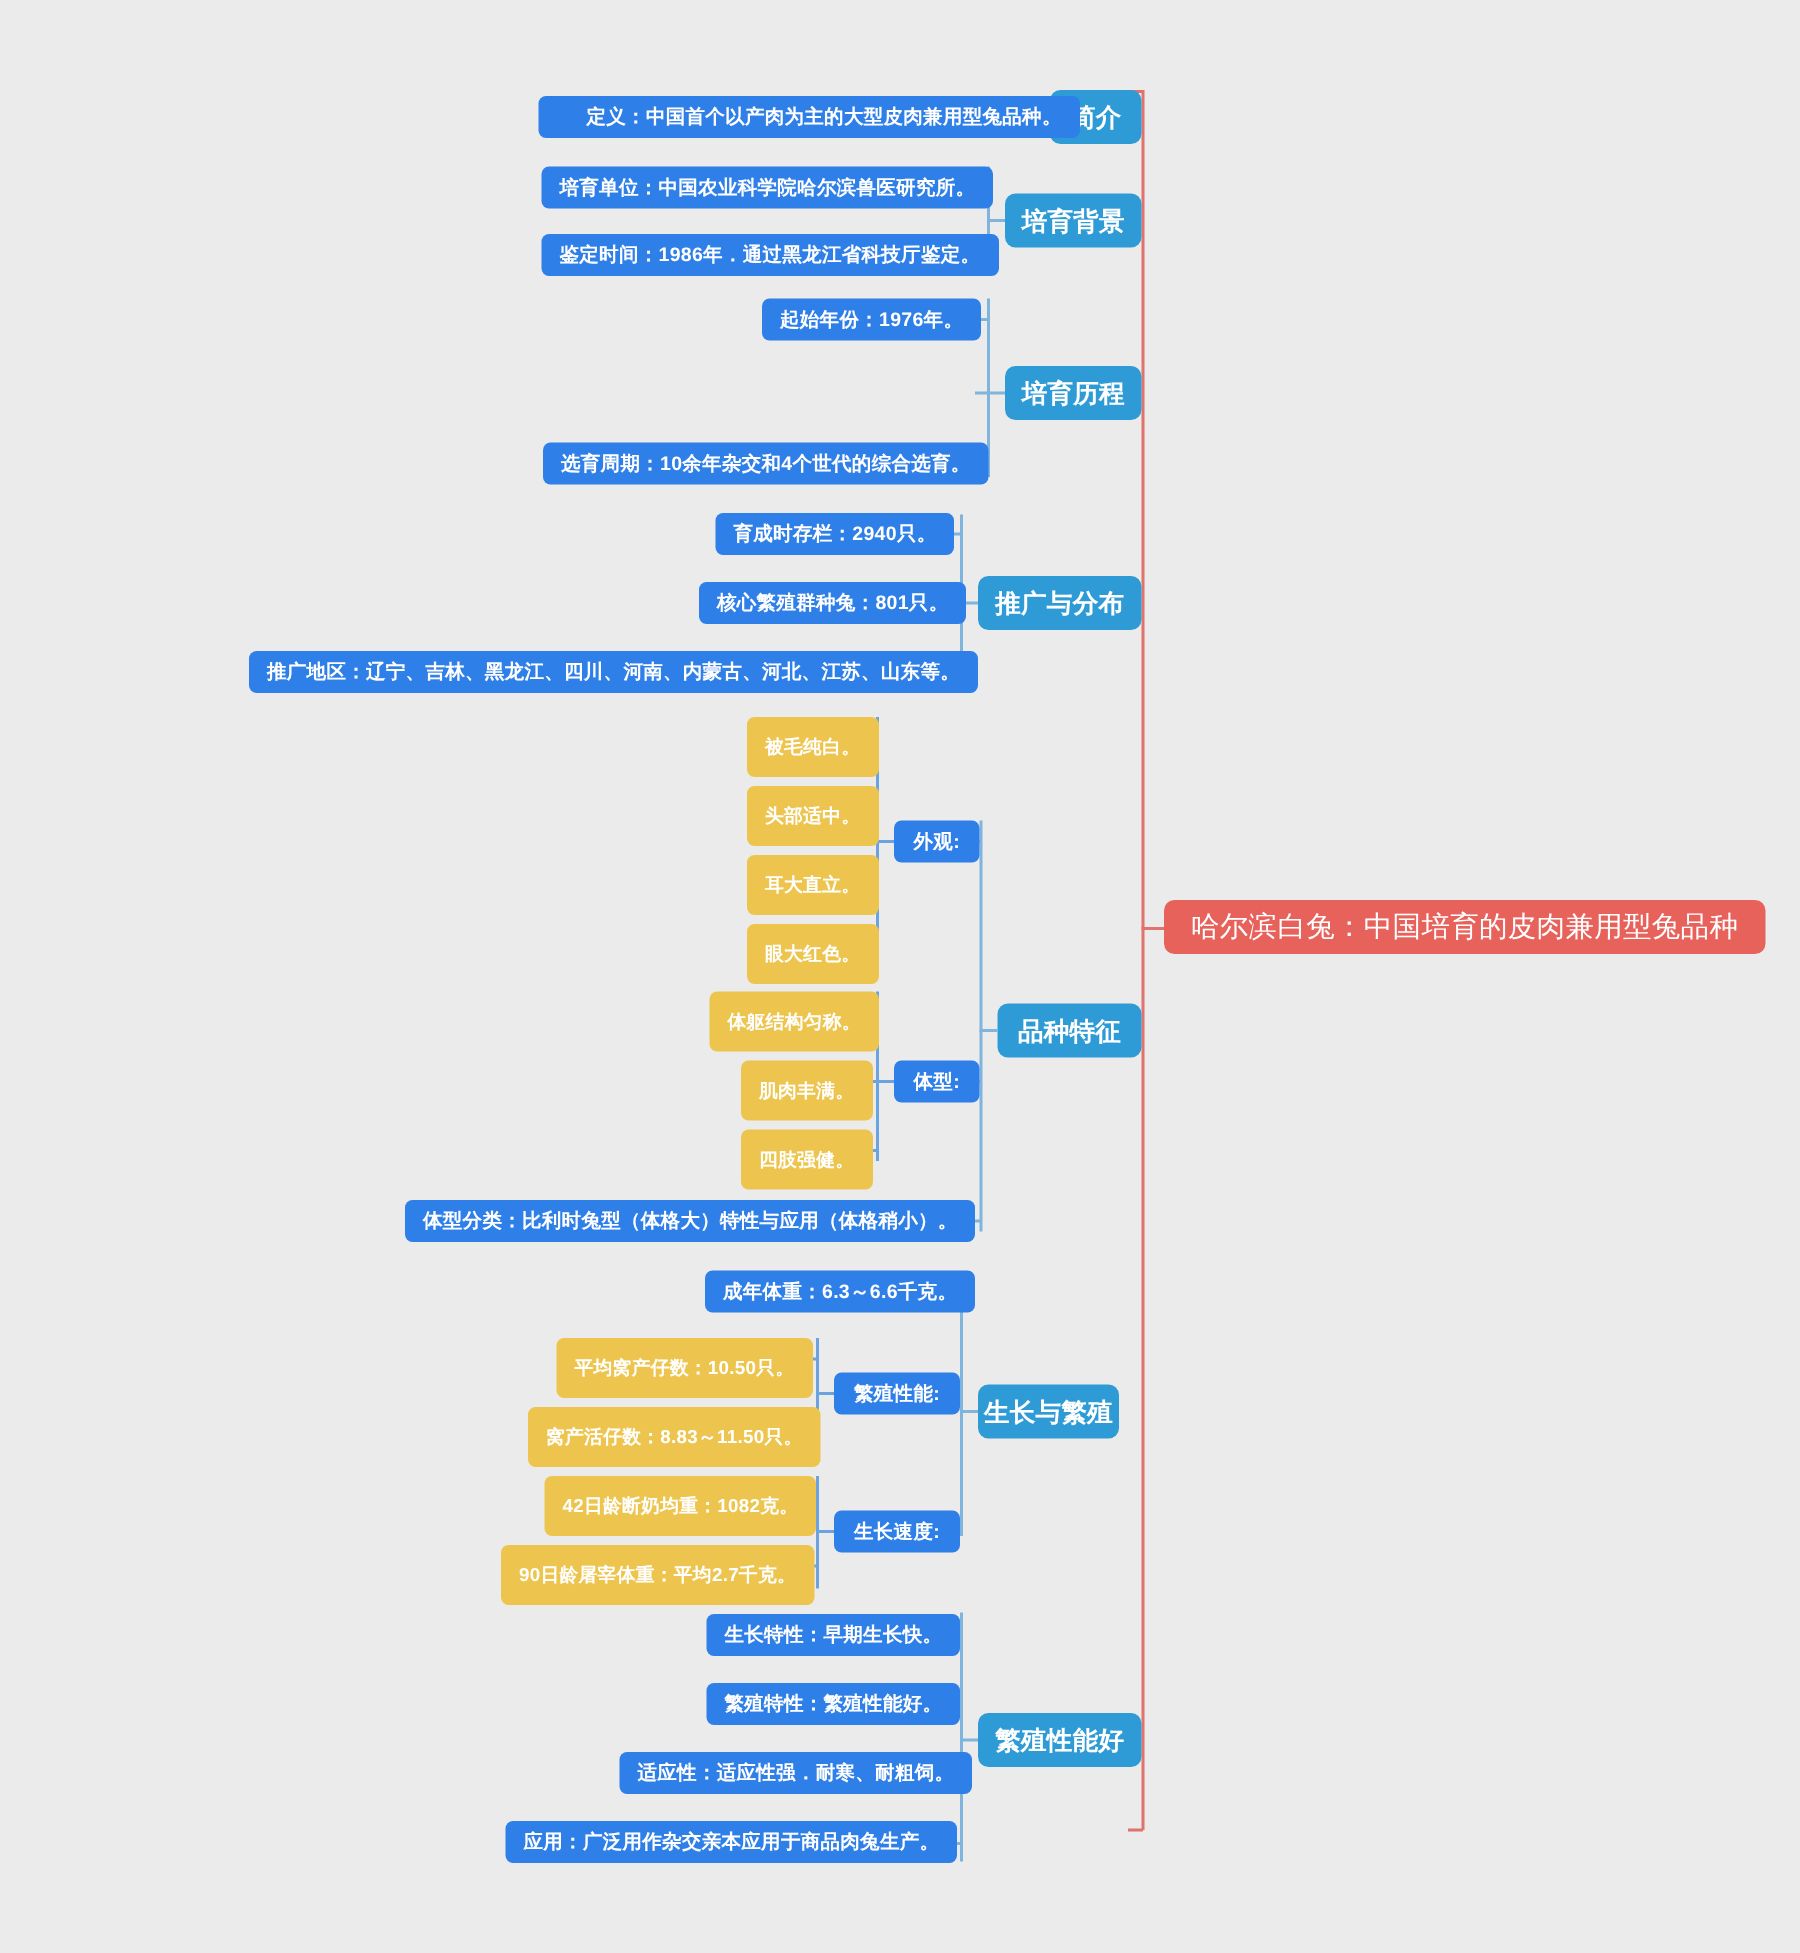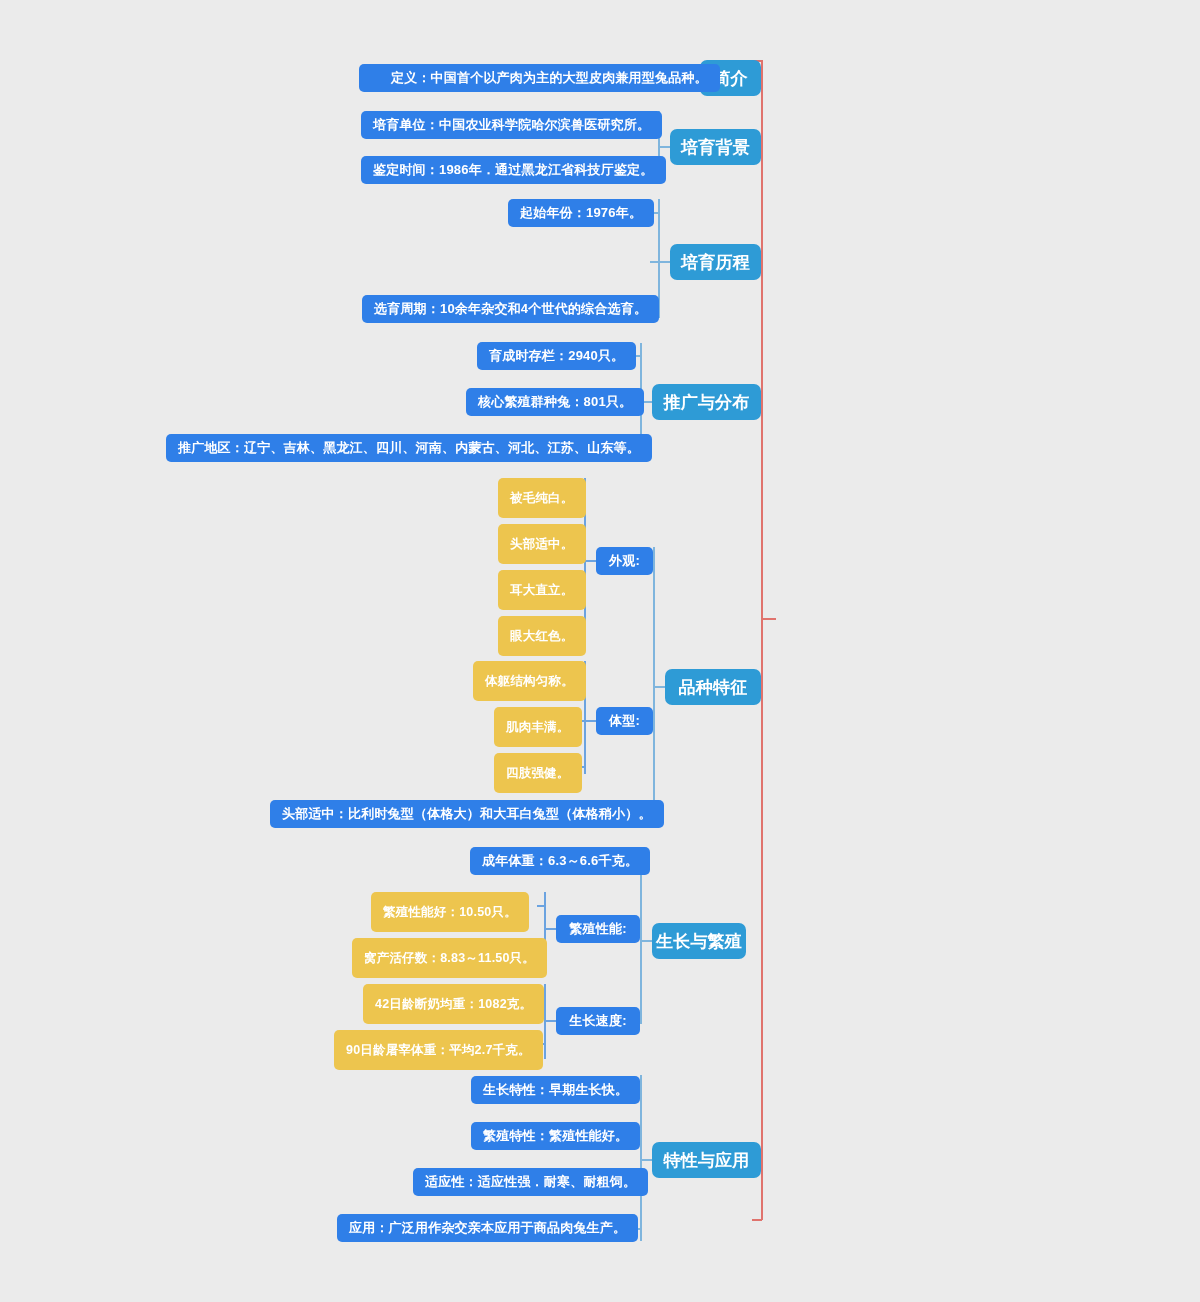--- a/index.html
+++ b/index.html
@@ -86,20 +86,23 @@
 </head>
 <body>
 
 <div id="canvas">
 
   <div class="conn v red" style="left:761px; top:60px; height:1160px;"></div>
   <div class="conn h red" style="left:761px; top:618px; width:15px;"></div>
   <div class="conn h red" style="left:752px; top:60px; width:10px;"></div>
   <div class="conn h red" style="left:752px; top:1219px; width:10px;"></div>
 
+  <div class="node root" style="left:776px; top:600px;">
+    <span>哈尔滨白兔：中国培育的皮肉兼用型兔品种</span>
+  </div>
 
   <div class="node lvl1" style="left:700px; top:60px; width:61px;">
     <span>简介</span>
   </div>
 
   <div class="conn v blue" style="left:688px; top:64px; height:28px;"></div>
   <div class="conn h blue" style="left:688px; top:77px; width:12px;"></div>
   <div class="conn h blue" style="left:680px; top:77px; width:9px;"></div>
 
   <div class="node lvl2" style="left:359px; top:64px;padding-left:32px;">
@@ -201,21 +204,21 @@
     <span>体躯结构匀称。</span>
   </div>
   <div class="node lvl3" style="left:494px; top:707px;">
     <span>肌肉丰满。</span>
   </div>
   <div class="node lvl3" style="left:494px; top:753px;">
     <span>四肢强健。</span>
   </div>
 
   <div class="node lvl2" style="left:270px; top:800px;">
-    <span>头部适中：比利时兔型（体格大）和大耳白兔型（体格稍小）。</span>
+    <span>体型分类：比利时兔型（体格大）特性与应用（体格稍小）。</span>
   </div>
 
   <div class="node lvl1" style="left:652px; top:923px; width:94px;">
     <span>生长与繁殖</span>
   </div>
   <div class="conn v blue" style="left:640px; top:848px; width:2px; height:176px;"></div>
   <div class="conn h blue" style="left:640px; top:940px; width:12px;"></div>
   <div class="conn h blue" style="left:632px; top:860px; width:9px;"></div>
   <div class="conn h blue" style="left:632px; top:928px; width:9px;"></div>
   <div class="conn h blue" style="left:632px; top:1020px; width:9px;"></div>
@@ -226,21 +229,21 @@
 
   <div class="node lvl2" style="left:556px; top:915px; width:84px;">
     <span>繁殖性能:</span>
   </div>
   <div class="conn v blue2" style="left:544px; top:892px; width:2px; height:75px;"></div>
   <div class="conn h blue2" style="left:544px; top:928px; width:12px;"></div>
   <div class="conn h blue2" style="left:537px; top:905px; width:8px;"></div>
   <div class="conn h blue2" style="left:537px; top:951px; width:8px;"></div>
 
   <div class="node lvl3" style="left:371px; top:892px;">
-    <span>繁殖性能好：10.50只。</span>
+    <span>平均窝产仔数：10.50只。</span>
   </div>
   <div class="node lvl3" style="left:352px; top:938px;">
     <span>窝产活仔数：8.83～11.50只。</span>
   </div>
 
   <div class="node lvl2" style="left:556px; top:1007px; width:84px;">
     <span>生长速度:</span>
   </div>
   <div class="conn v blue2" style="left:544px; top:984px; width:2px; height:75px;"></div>
   <div class="conn h blue2" style="left:544px; top:1020px; width:12px;"></div>
@@ -248,21 +251,21 @@
   <div class="conn h blue2" style="left:537px; top:1043px; width:8px;"></div>
 
   <div class="node lvl3" style="left:363px; top:984px;">
     <span>42日龄断奶均重：1082克。</span>
   </div>
   <div class="node lvl3" style="left:334px; top:1030px;">
     <span>90日龄屠宰体重：平均2.7千克。</span>
   </div>
 
   <div class="node lvl1" style="left:652px; top:1142px; width:109px;">
-    <span>特性与应用</span>
+    <span>繁殖性能好</span>
   </div>
   <div class="conn v blue" style="left:640px; top:1075px; width:2px; height:166px;"></div>
   <div class="conn h blue" style="left:640px; top:1159px; width:12px;"></div>
   <div class="conn h blue" style="left:632px; top:1090px; width:9px;"></div>
   <div class="conn h blue" style="left:632px; top:1136px; width:9px;"></div>
   <div class="conn h blue" style="left:632px; top:1182px; width:9px;"></div>
   <div class="conn h blue" style="left:632px; top:1228px; width:9px;"></div>
 
   <div class="node lvl2" style="left:471px; top:1076px;">
     <span>生长特性：早期生长快。</span>

